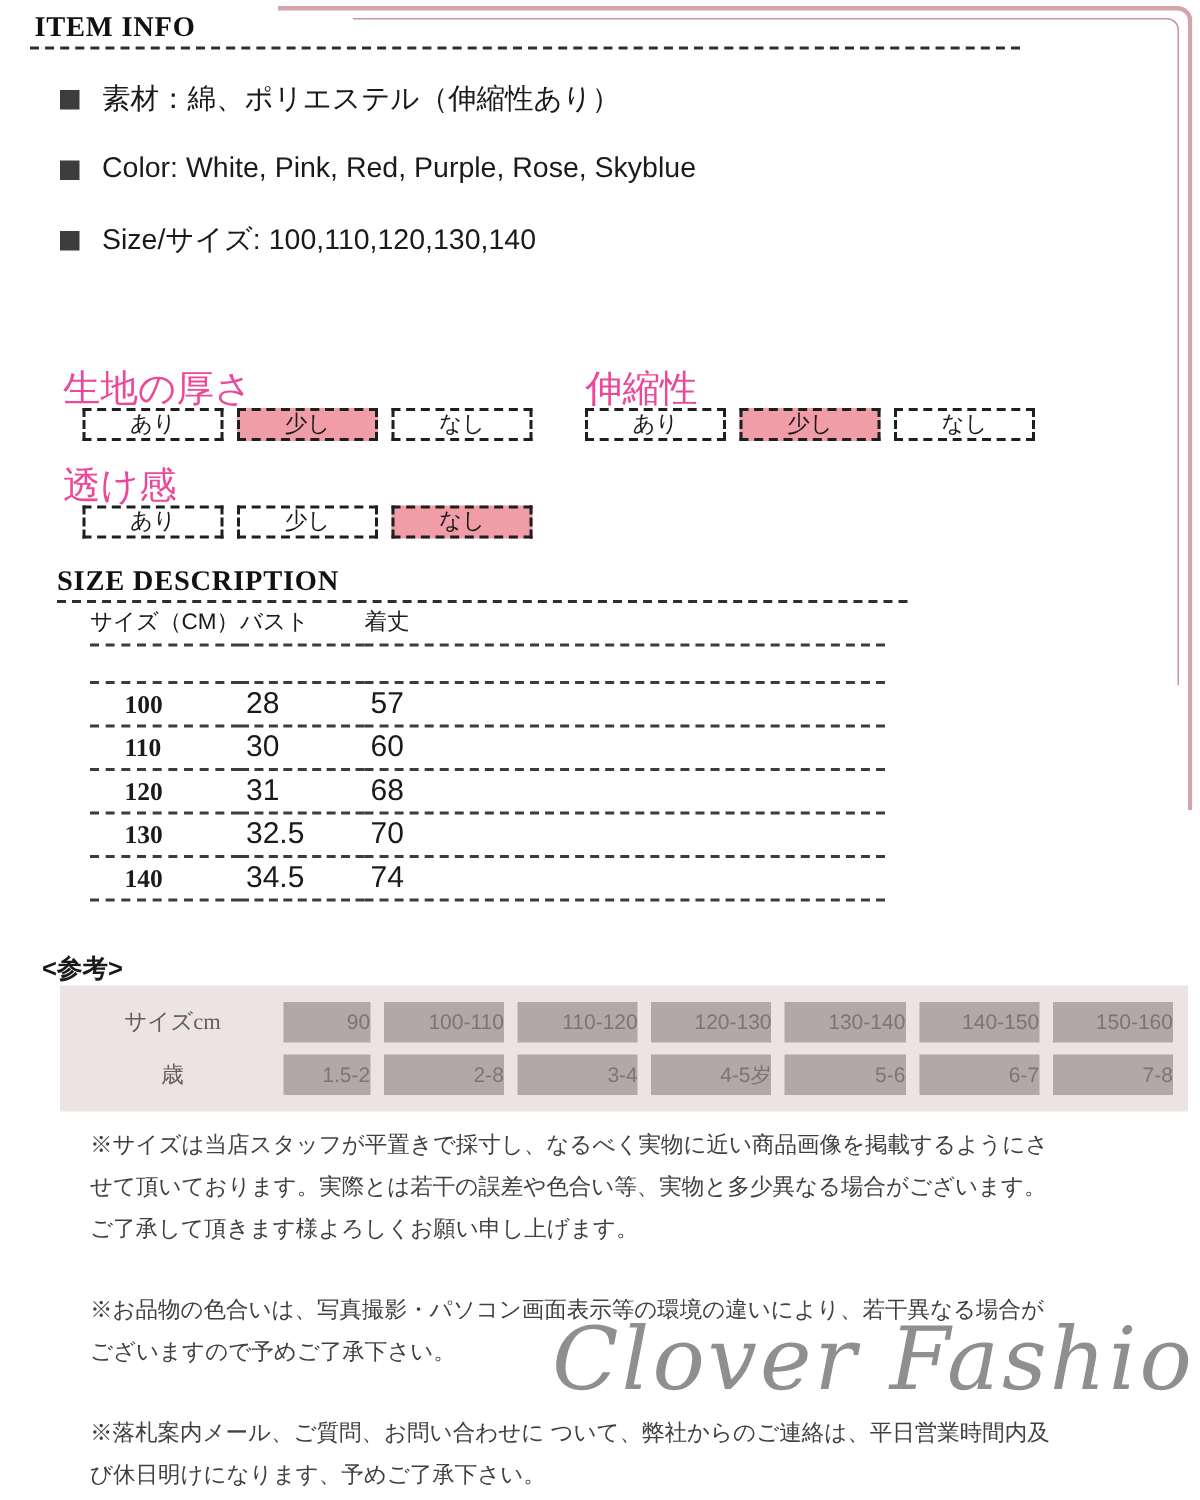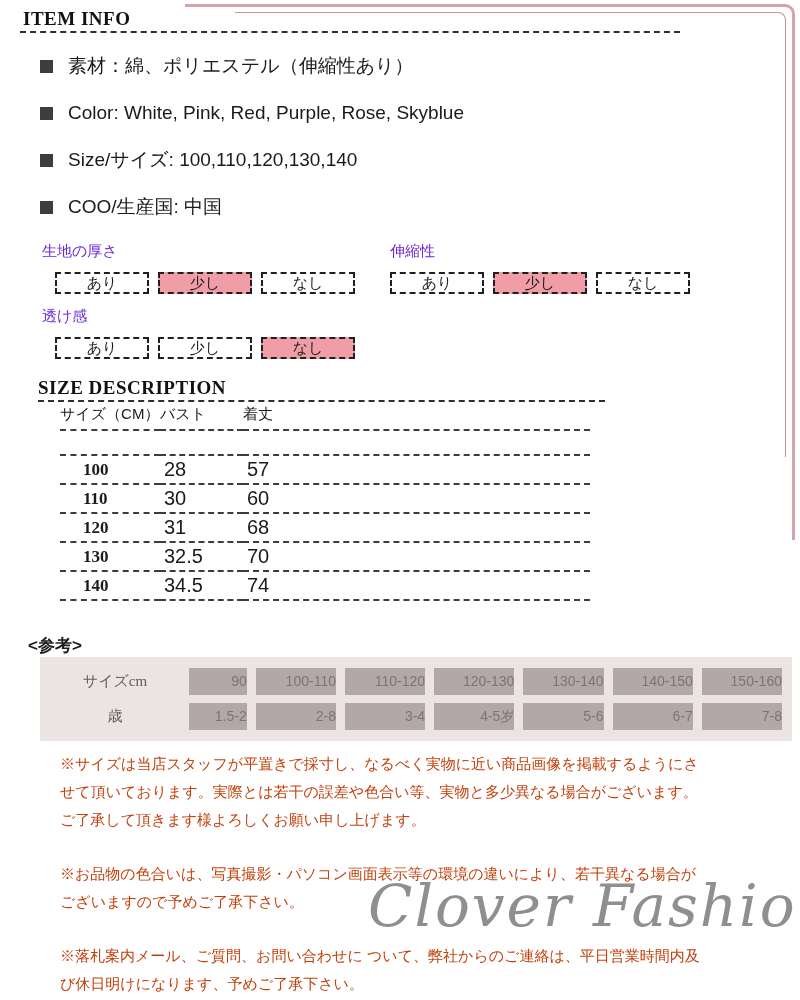--- a/index.html
+++ b/index.html
@@ -19,21 +19,21 @@
   .item-info-title { position:absolute; top:8px; left:23px; }
   .title-rule { position:absolute; top:31px; left:20px; width:660px; border-bottom:2px dashed #2e2e2e; }
 
   
   .bullets { position:absolute; top:54px; left:40px; }
   .bullet-row { display:flex; align-items:center; height:24px; margin-bottom:23px; }
   .bullet-square { width:13px; height:13px; background:#3d3d3d; margin-right:15px; flex:0 0 auto; }
   .bullet-text { font-size:19px; white-space:nowrap; }
 
   
-  .prop-label { position:absolute; font-size:15px; color:#6d28d9; }
+  .prop-label { position:absolute; font-size:25px; color:#ec4899; }
   .prop-opts { position:absolute; display:flex; }
   .opt { width:94px; height:22px; line-height:18px; border:2px dashed #1f1f1f; text-align:center;
     font-size:15px; margin-right:9px; background:#fff; }
   .opt.selected { background:#f09da8; }
 
   
   .size-title { position:absolute; top:377px; left:38px; }
   .size-rule { position:absolute; top:400px; left:38px; width:567px; border-bottom:2px dashed #2e2e2e; }
   table.size-table { position:absolute; top:404px; left:60px; width:530px; border-collapse:collapse; }
   .size-table th { font-weight:normal; font-size:15px; text-align:left; height:26px;
@@ -48,21 +48,21 @@
   .ref-table { position:absolute; top:657px; left:40px; width:752px; height:84px; background:#ece3e3;
     display:flex; flex-direction:column; justify-content:space-evenly; padding:2px 10px; }
   .ref-row { display:flex; align-items:center; }
   .ref-row-label { width:130px; text-align:center; font-size:15px; color:#665b5b; flex:0 0 auto;font-family:Liberation Serif, serif; }
   .ref-cell { flex:1; height:27px; line-height:27px; background:#b2a8a8; color:#7f7474;
     text-align:right; font-size:14px; margin-left:9px; }
   .ref-cell.narrow { flex:0.72; }
 
   
   .notes { position:absolute; top:750px; left:60px; width:645px; z-index:2; }
-  .notes p { font-size:15px; line-height:28px; margin-bottom:26px; color:#c2410c; }
+  .notes p { font-size:15px; line-height:28px; margin-bottom:26px; color:#404040; }
 
   
   .watermark { position:absolute; top:872px; left:368px; z-index:1;
     font-family:"DejaVu Serif", serif; font-style:italic; font-size:58px; color:#8f8f8f;
     letter-spacing:2px; white-space:nowrap; }
 </style>
 </head>
 <body>
 
 <div class="page">
@@ -78,24 +78,20 @@
       <span class="bullet-square"></span>
       <span class="bullet-text">素材：綿、ポリエステル（伸縮性あり）</span>
     </div>
     <div class="bullet-row">
       <span class="bullet-square"></span>
       <span class="bullet-text">Color: White, Pink, Red, Purple, Rose, Skyblue</span>
     </div>
     <div class="bullet-row">
       <span class="bullet-square"></span>
       <span class="bullet-text">Size/サイズ: 100,110,120,130,140</span>
-    </div>
-    <div class="bullet-row">
-      <span class="bullet-square"></span>
-      <span class="bullet-text">COO/生産国: 中国</span>
     </div>
   </div>
 
   <div class="prop-label" style="top:242px; left:42px;">生地の厚さ</div>
   <div class="prop-opts" style="top:272px; left:55px;">
     <div class="opt">あり</div>
     <div class="opt selected">少し</div>
     <div class="opt">なし</div>
   </div>
 

